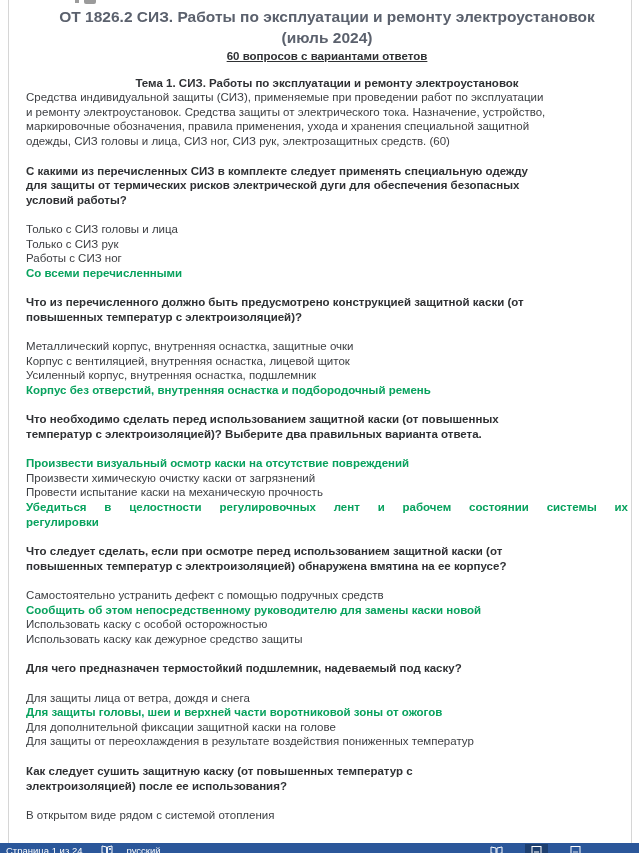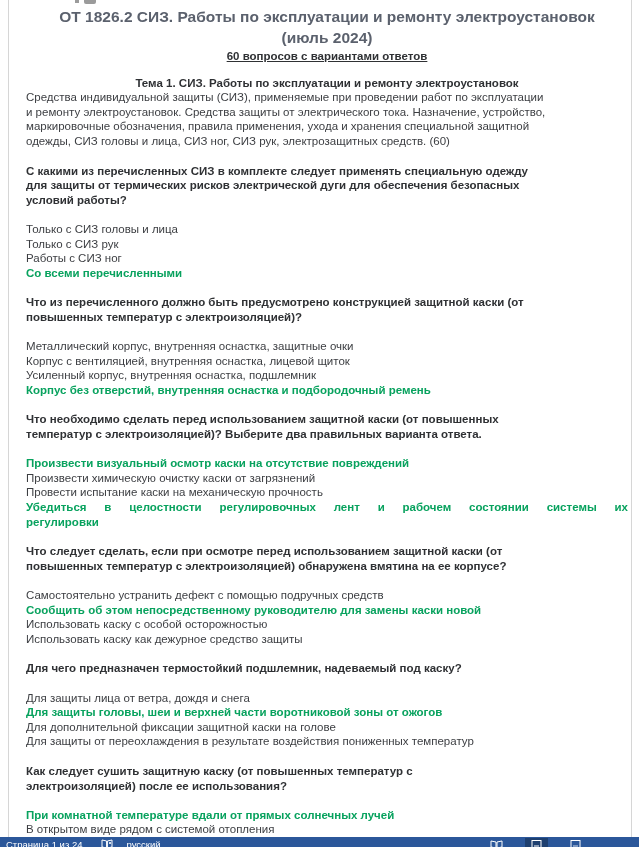--- a/index.html
+++ b/index.html
@@ -36,21 +36,21 @@
   }
   .question { margin-top:15px; font-weight:bold; color:#2f3134; }
   .answers  { margin-top:14.6px; }
   .ans.correct { color:#08a25e; font-weight:bold; }
   .ans.justify {
     white-space:normal; text-align:justify;
     -moz-text-align-last:justify; text-align-last:justify;
   }
 
   .status-bar {
-    position:absolute; left:0; bottom:8px; width:639px; height:10px;
+    position:absolute; left:0; bottom:2px; width:639px; height:10px;
     background:#2b579a; overflow:hidden; color:#ffffff;
   }
   .sb-left { position:absolute; left:6px; top:2px; display:flex; align-items:flex-start; }
   .sb-text { font-size:9.5px; line-height:11px; color:#ffffff; white-space:nowrap; }
   .sb-icon { display:inline-block; margin:0 14px 0 18px; }
   .sb-icon svg { display:block; }
   .sb-right { position:absolute; left:484px; top:1px; display:flex; align-items:flex-start; }
   .view-btn { display:inline-block; padding:2px 6px; margin-right:16px; }
   .view-btn.selected { background:#1e3f6f; }
   .view-btn svg { display:block; }
@@ -136,21 +136,20 @@
       <div class="ans correct">Для защиты головы, шеи и верхней части воротниковой зоны от ожогов</div>
       <div class="ans">Для дополнительной фиксации защитной каски на голове</div>
       <div class="ans">Для защиты от переохлаждения в результате воздействия пониженных температур</div>
     </div>
 
     <div class="question">
       <div class="line">Как следует сушить защитную каску (от повышенных температур с</div>
       <div class="line">электроизоляцией) после ее использования?</div>
     </div>
     <div class="answers">
-      <div class="ans correct">При комнатной температуре вдали от прямых солнечных лучей</div>
       <div class="ans">В открытом виде рядом с системой отопления</div>
     </div>
 
   </div>
 
   <div class="status-bar">
     <div class="sb-left">
       <span class="sb-text">Страница 1 из 24</span>
       <span class="sb-icon">
         <svg width="12" height="10" viewBox="0 0 12 10">

